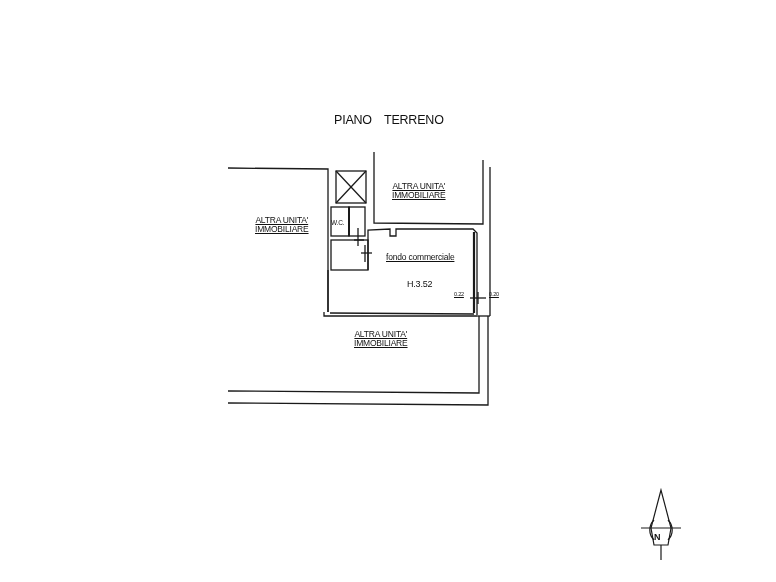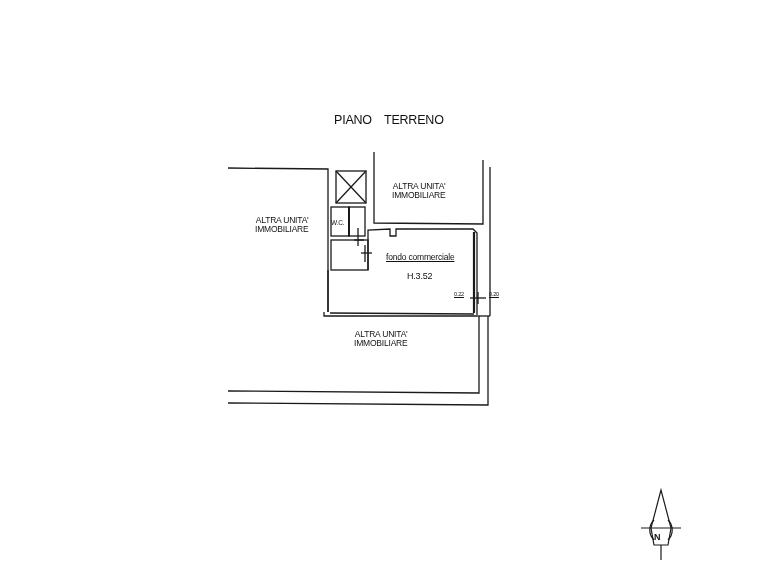--- a/index.html
+++ b/index.html
@@ -2,26 +2,26 @@
 <html><head>
 <meta charset="utf-8">
 <style>
   html, body { margin: 0; padding: 0; background: #ffffff; }
   body { width: 776px; height: 582px; position: relative; overflow: hidden;
          font-family: "Liberation Sans", sans-serif; color: #111; }
   #plan { position: absolute; left: 0; top: 0; width: 776px; height: 582px; }
   .lbl { position: absolute; font-family: "Liberation Sans", sans-serif; color: #111;
          letter-spacing: -0.2px; line-height: 1.1; white-space: nowrap; }
   .title { left: 334px; top: 94px; font-size: 12.5px; word-spacing: 9px; margin-top: 20px; }
-  .unit { font-size: 8.5px; text-transform: uppercase; text-align: right; }
+  .unit { font-size: 8.5px; text-transform: uppercase; text-align: center; text-decoration: underline; }
   .unit-left { left: 255px; top: 216px; }
   .unit-top { left: 392px; top: 182px; }
   .unit-bottom { left: 354px; top: 330px; }
   .room { left: 386px; top: 253px; font-size: 8.5px; text-decoration: underline; }
-  .height { left: 407px; top: 272px; font-size: 9px; }
+  .height { left: 407px; top: 280px; font-size: 9px; }
   .wc { left: 331px; top: 219px; font-size: 6.5px; }
   .dim1 { left: 454px; top: 291px; font-size: 5.5px; text-decoration: underline; }
   .dim2 { left: 489px; top: 291px; font-size: 5.5px; text-decoration: underline; }
   .north { left: 654px; top: 533px; font-size: 9px; font-weight: bold; }
 </style>
 </head>
 <body>
 
 <svg id="plan" viewBox="0 0 776 582" xmlns="http://www.w3.org/2000/svg">
   <g stroke="#1a1a1a" fill="none" stroke-width="1.3">

